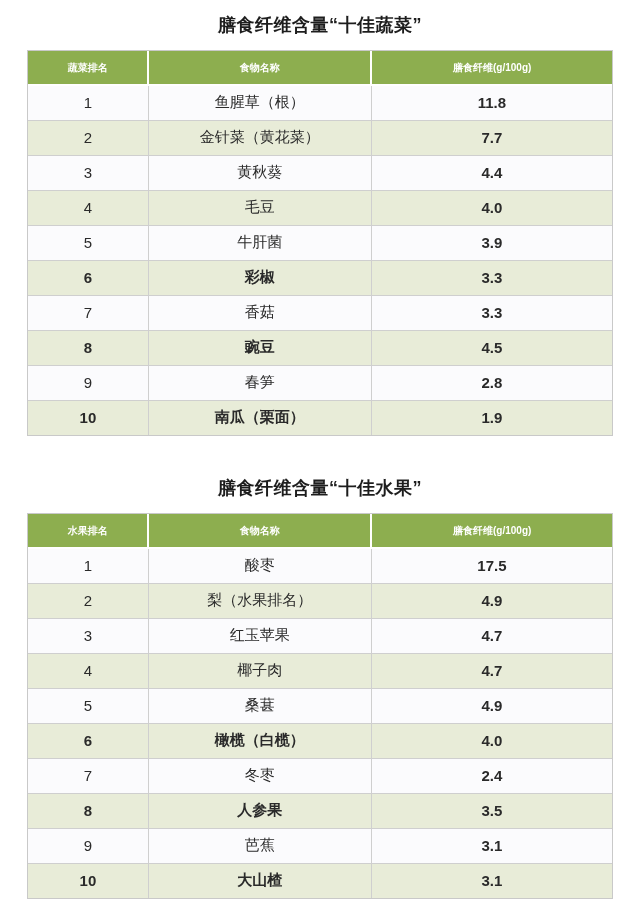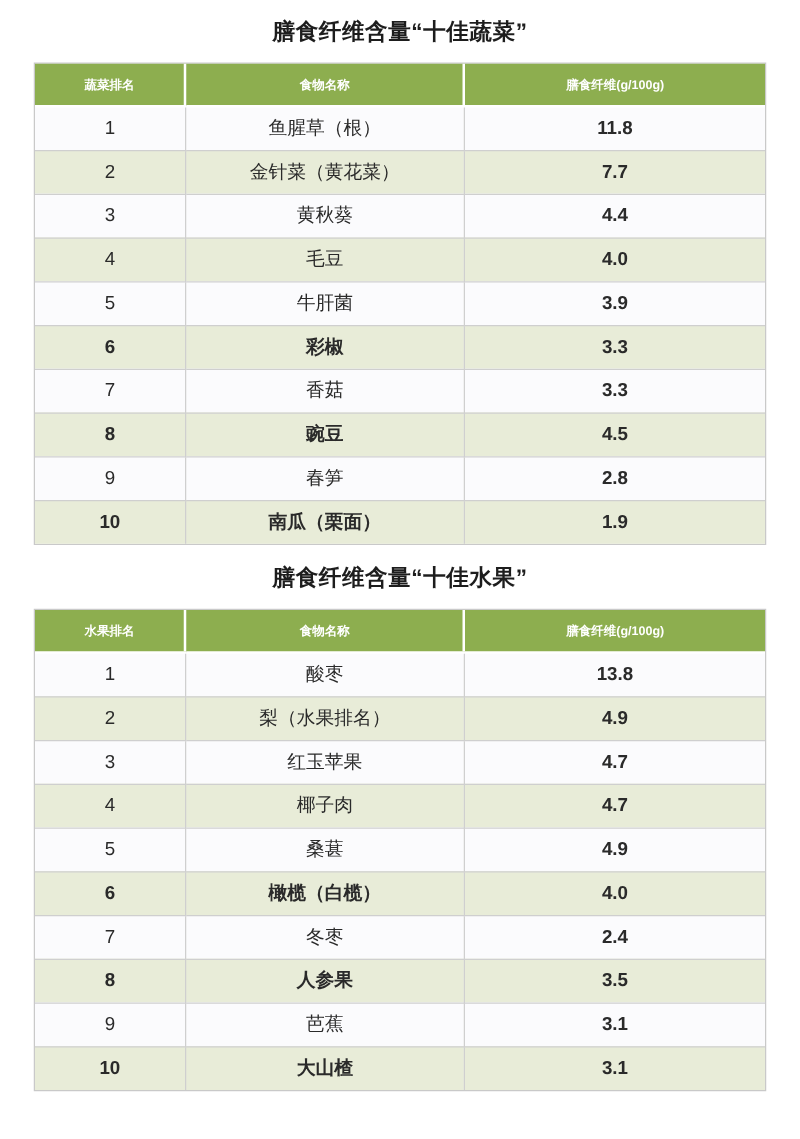--- a/index.html
+++ b/index.html
@@ -12,21 +12,21 @@
   }
   .wrap { padding: 13px 27px 0 27px; }
   .tbl-title {
     text-align: center;
     font-weight: bold;
     font-size: 18px;
     color: #1d1d1d;
     letter-spacing: 0.5px;
     margin-bottom: 13px;
   }
-  .tbl-title.second { margin-top: 14px; }
+  .tbl-title.second { margin-top: 40px; }
   .table-frame {
     border: 1px solid #c9c9c9;
     background: #ffffff;
   }
   table {
     width: 100%;
     border-collapse: collapse;
     table-layout: fixed;
   }
   col.c-rank  { width: 20.6%; }
@@ -148,21 +148,21 @@
         <tr>
           <th>水果排名</th>
           <th>食物名称</th>
           <th>膳食纤维(g/100g)</th>
         </tr>
       </thead>
       <tbody>
         <tr>
           <td>1</td>
           <td>酸枣</td>
-          <td>13.8</td>
+          <td>17.5</td>
         </tr>
         <tr>
           <td>2</td>
           <td>梨（水果排名）</td>
           <td>4.9</td>
         </tr>
         <tr>
           <td>3</td>
           <td>红玉苹果</td>
           <td>4.7</td>

